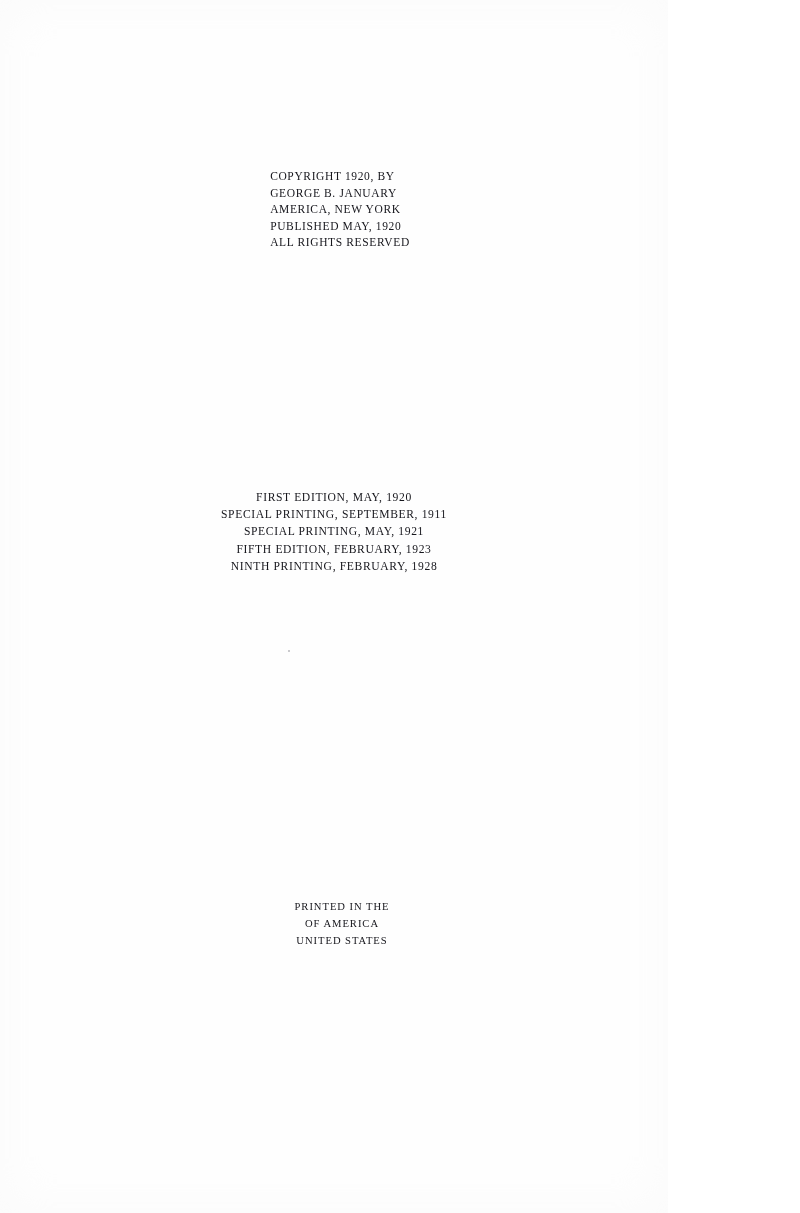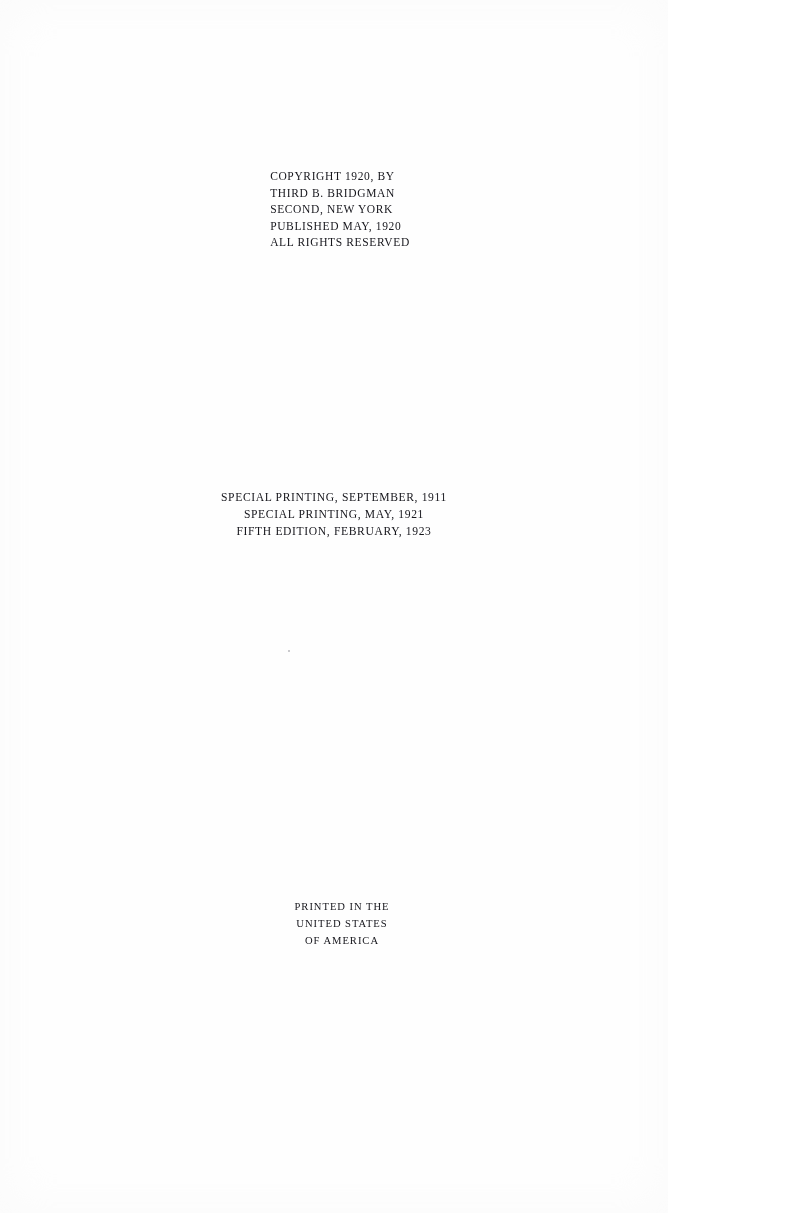--- a/index.html
+++ b/index.html
@@ -90,34 +90,36 @@
   }
 </style>
 </head>
 <body>
 
 <div class="page">
 
   <div class="block" id="copyright-block">
     <span class="inner">
       <span class="line">COPYRIGHT 1920, BY</span>
-      <span class="line">THIRD B. BRIDGMAN</span>
-      <span class="line">SECOND, NEW YORK</span>
+      <span class="line">GEORGE B. JANUARY</span>
+      <span class="line">AMERICA, NEW YORK</span>
       <span class="line">PUBLISHED MAY, 1920</span>
       <span class="line">ALL RIGHTS RESERVED</span>
     </span>
   </div>
 
   <div class="block" id="printings-block">
+    <span class="line">FIRST EDITION, MAY, 1920</span>
     <span class="line">SPECIAL PRINTING, SEPTEMBER, 1911</span>
     <span class="line">SPECIAL PRINTING, MAY, 1921</span>
     <span class="line">FIFTH EDITION, FEBRUARY, 1923</span>
+    <span class="line">NINTH PRINTING, FEBRUARY, 1928</span>
   </div>
 
   <div class="speck" style="left:288px; top:650px;"></div>
 
   <div class="block" id="printed-in-block">
     <span class="line">PRINTED IN THE</span>
+    <span class="line">OF AMERICA</span>
     <span class="line">UNITED STATES</span>
-    <span class="line">OF AMERICA</span>
   </div>
 
 </div>
 
 </body></html>

